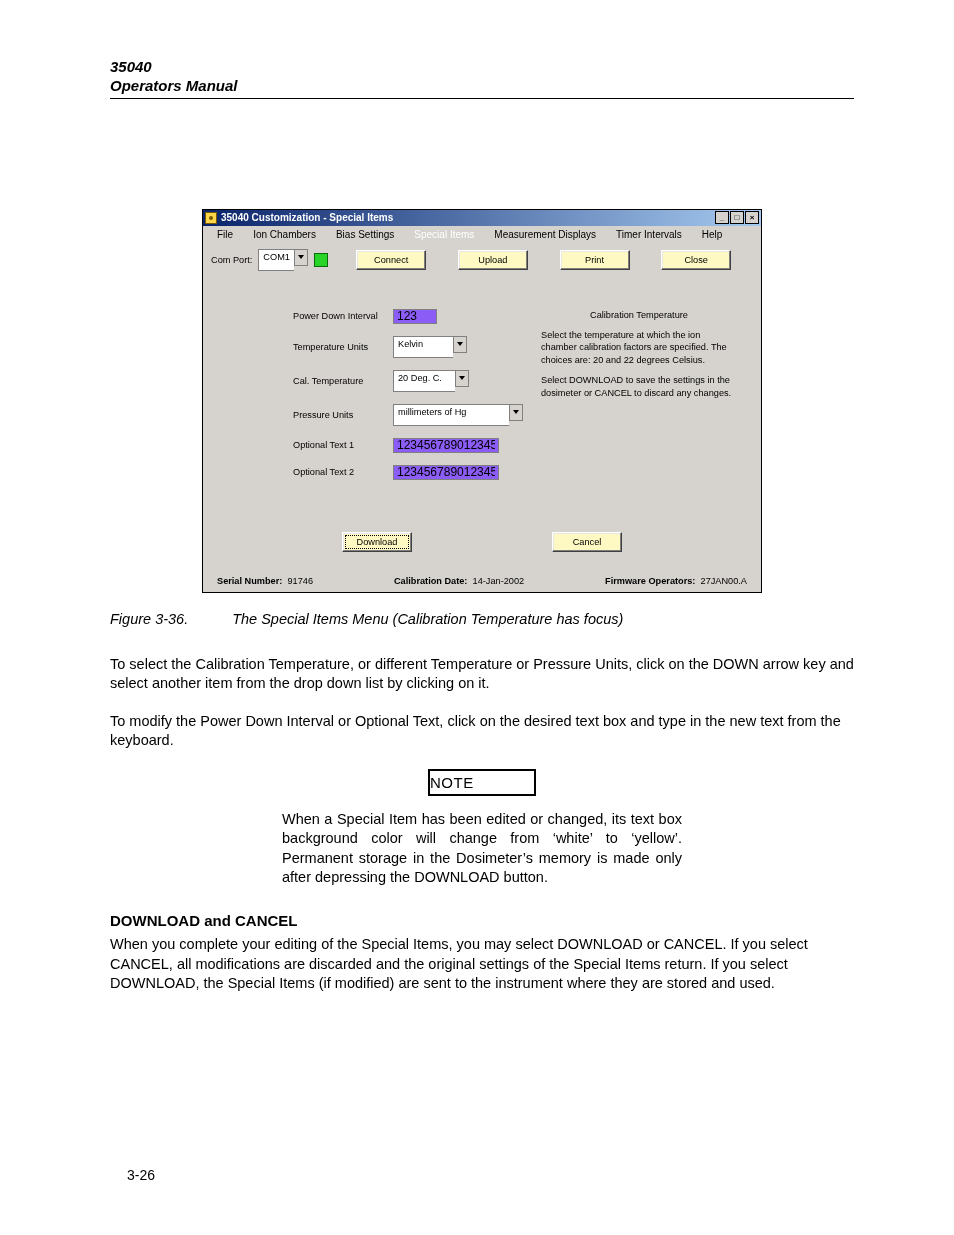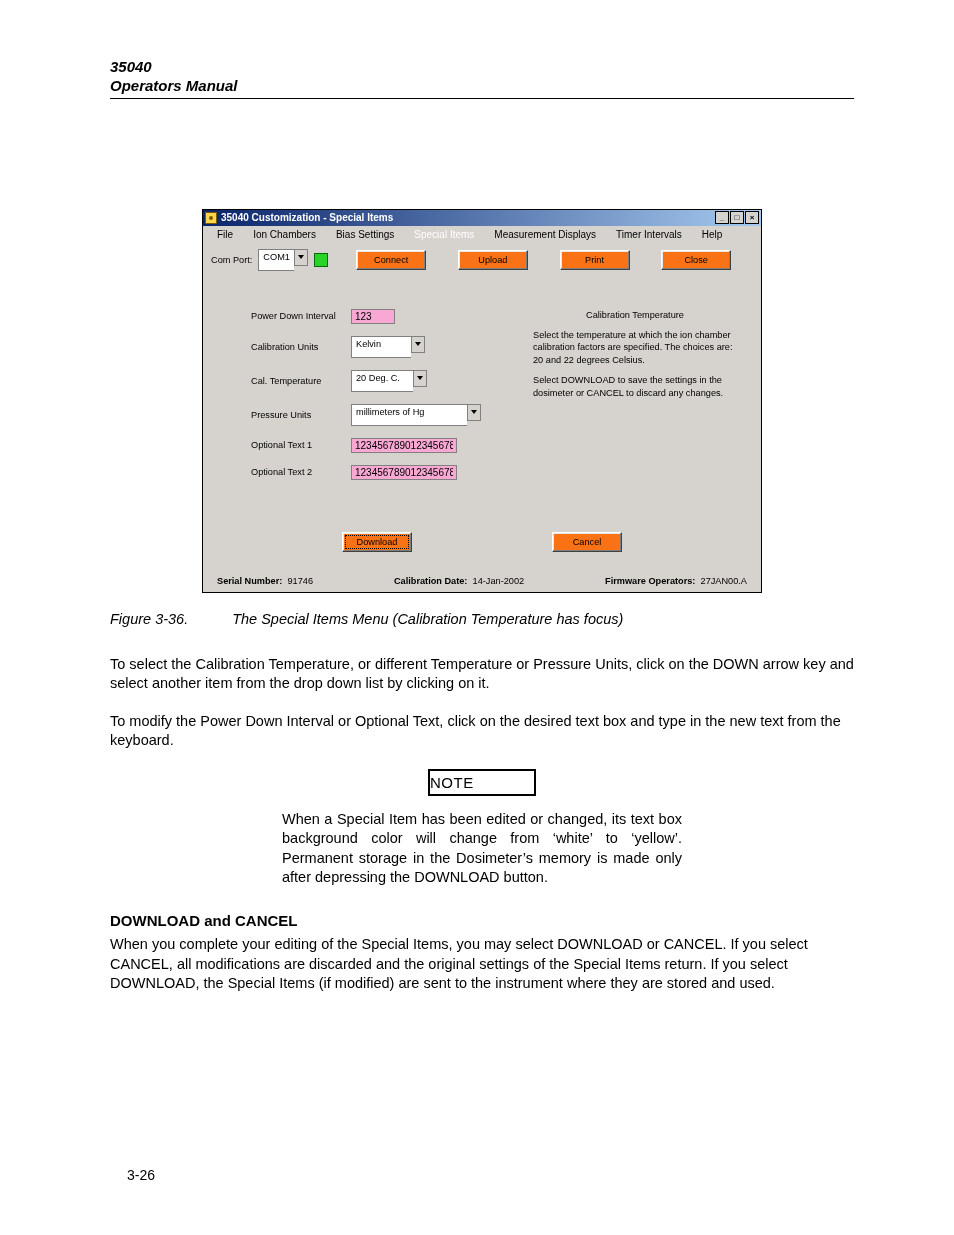--- a/index.html
+++ b/index.html
@@ -112,48 +112,49 @@
   .status-led {
     width: 14px; height: 14px;
     background: #28d428;
     border: 1px solid #0a6b0a;
   }
   .win-btn {
     min-width: 70px;
     height: 20px;
     border: 1px solid #404040;
     border-top-color:#fff; border-left-color:#fff;
-    background: #f97316;
+    background: #fef9c3;
     box-shadow: inset -1px -1px 0 #808080, inset 1px 1px 0 #e8e8e8;
   }
   .win-btn.focus{
     outline:1px dotted #000;
     outline-offset:-4px;
   }
 
   .main-area {
     display: flex;
     gap: 18px;
     padding: 28px 18px 12px 48px;
+    margin-left: 42px;
   }
   .form-col { flex: 1; }
   .form-row {
     display: flex;
     align-items: center;
     margin-bottom: 12px;
   }
   .form-row .flabel {
     width: 100px;
     font-size: 9.2px;
   }
   .text-input {
-    background:#f9a8d4;
+    background:#8b5cf6;
     border:1px solid #808080;
     height:15px;
-    font-size:10px;
+    font-size:12px;
     padding:1px 3px;
   }
   .info-panel {
     width: 210px;
     font-size: 9.2px;
     line-height: 1.35;
     padding-right:6px;
   }
   .info-panel .info-title {
     text-align: center;
@@ -259,21 +260,21 @@
       </div>
     </div>
 
     <div class="main-area">
       <div class="form-col" id="form-col">
           <div class="form-row">
             <div class="flabel">Power Down Interval</div>
             <input class="text-input" value="123" style="width: 44px;">
           </div>
           <div class="form-row">
-            <div class="flabel">Calibration Units</div>
+            <div class="flabel">Temperature Units</div>
             <div class="combo">
               <span class="val" style="min-width: 60px;">Kelvin</span>
               <span class="arrow"></span>
             </div>
           </div>
           <div class="form-row">
             <div class="flabel">Cal. Temperature</div>
             <div class="combo">
               <span class="val" style="min-width: 62px;">20 Deg. C.</span>
               <span class="arrow"></span>

